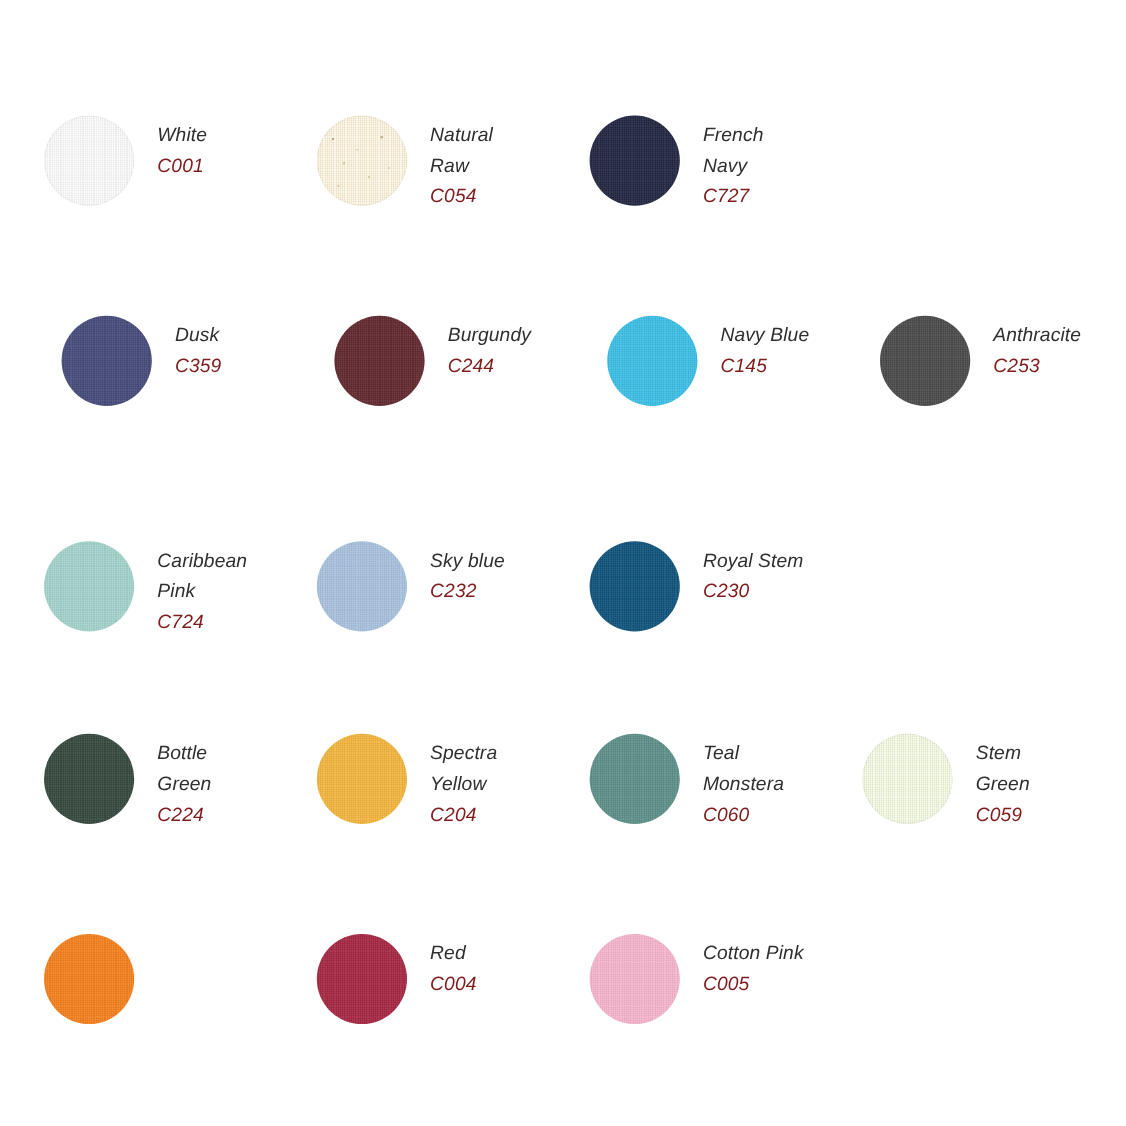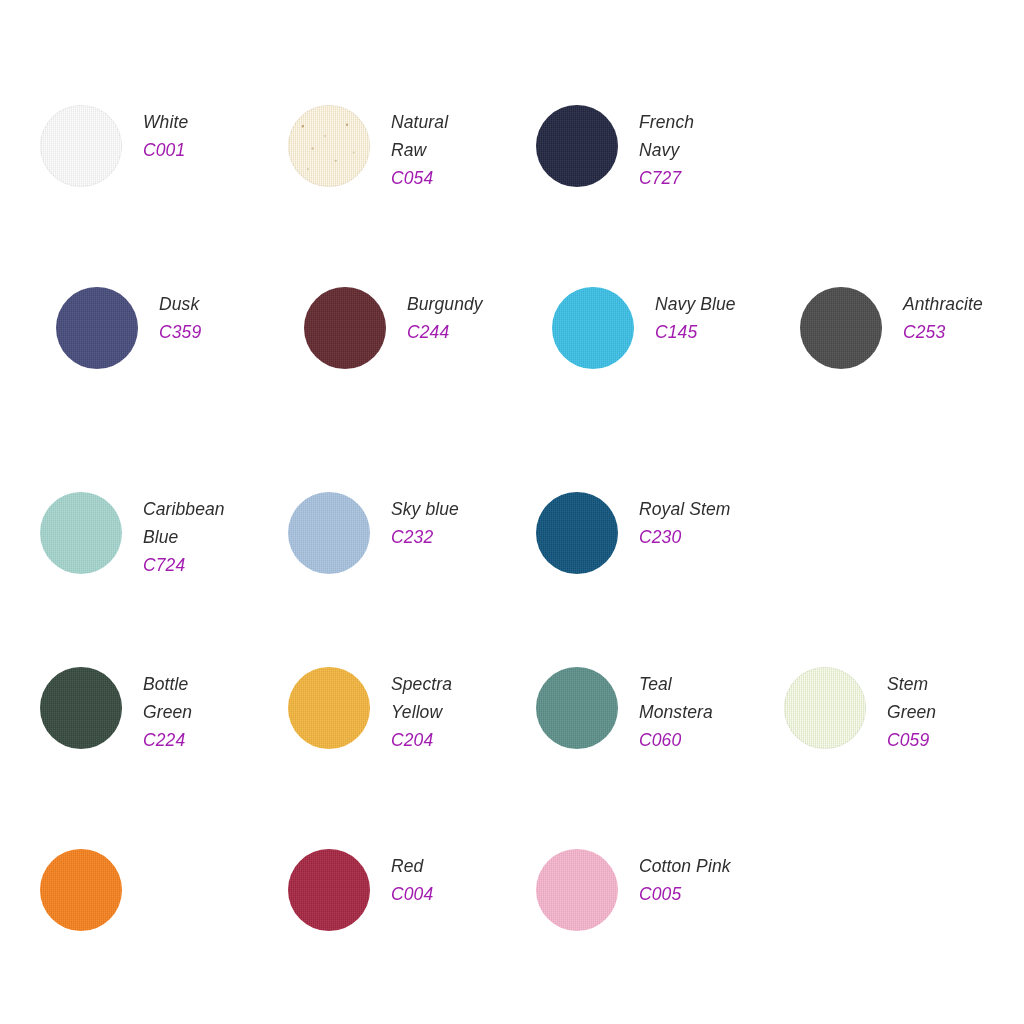--- a/index.html
+++ b/index.html
@@ -112,21 +112,21 @@
   }
 
   .swatch-name,
   .swatch-code {
     font-size: 17.5px;
     line-height: 28px;
     letter-spacing: 0.1px;
     white-space: pre-line;
   }
   .swatch-name { color: #2f2f2f; }
-  .swatch-code { color: #a21caf; }
+  .swatch-code { color: #7f1d1d; }
 </style>
 </head>
 <body>
 
 <div id="swatch-grid">
     <div class="swatch-row ">
       <div class="swatch-cell">
         <div class="swatch-disc-wrap">
           <div class="swatch-disc pale" style="background: rgb(244, 244, 244);"></div>
         </div>
@@ -194,21 +194,21 @@
         </div>
       </div>
     </div>
     <div class="swatch-row row-gap-tall">
       <div class="swatch-cell">
         <div class="swatch-disc-wrap">
           <div class="swatch-disc" style="background: rgb(166, 214, 207);"></div>
         </div>
         <div class="swatch-text">
           <div class="swatch-name">Caribbean
-Blue</div>
+Pink</div>
           <div class="swatch-code">C724</div>
         </div>
       </div>
       <div class="swatch-cell">
         <div class="swatch-disc-wrap">
           <div class="swatch-disc" style="background: rgb(169, 195, 223);"></div>
         </div>
         <div class="swatch-text">
           <div class="swatch-name">Sky blue</div>
           <div class="swatch-code">C232</div>

